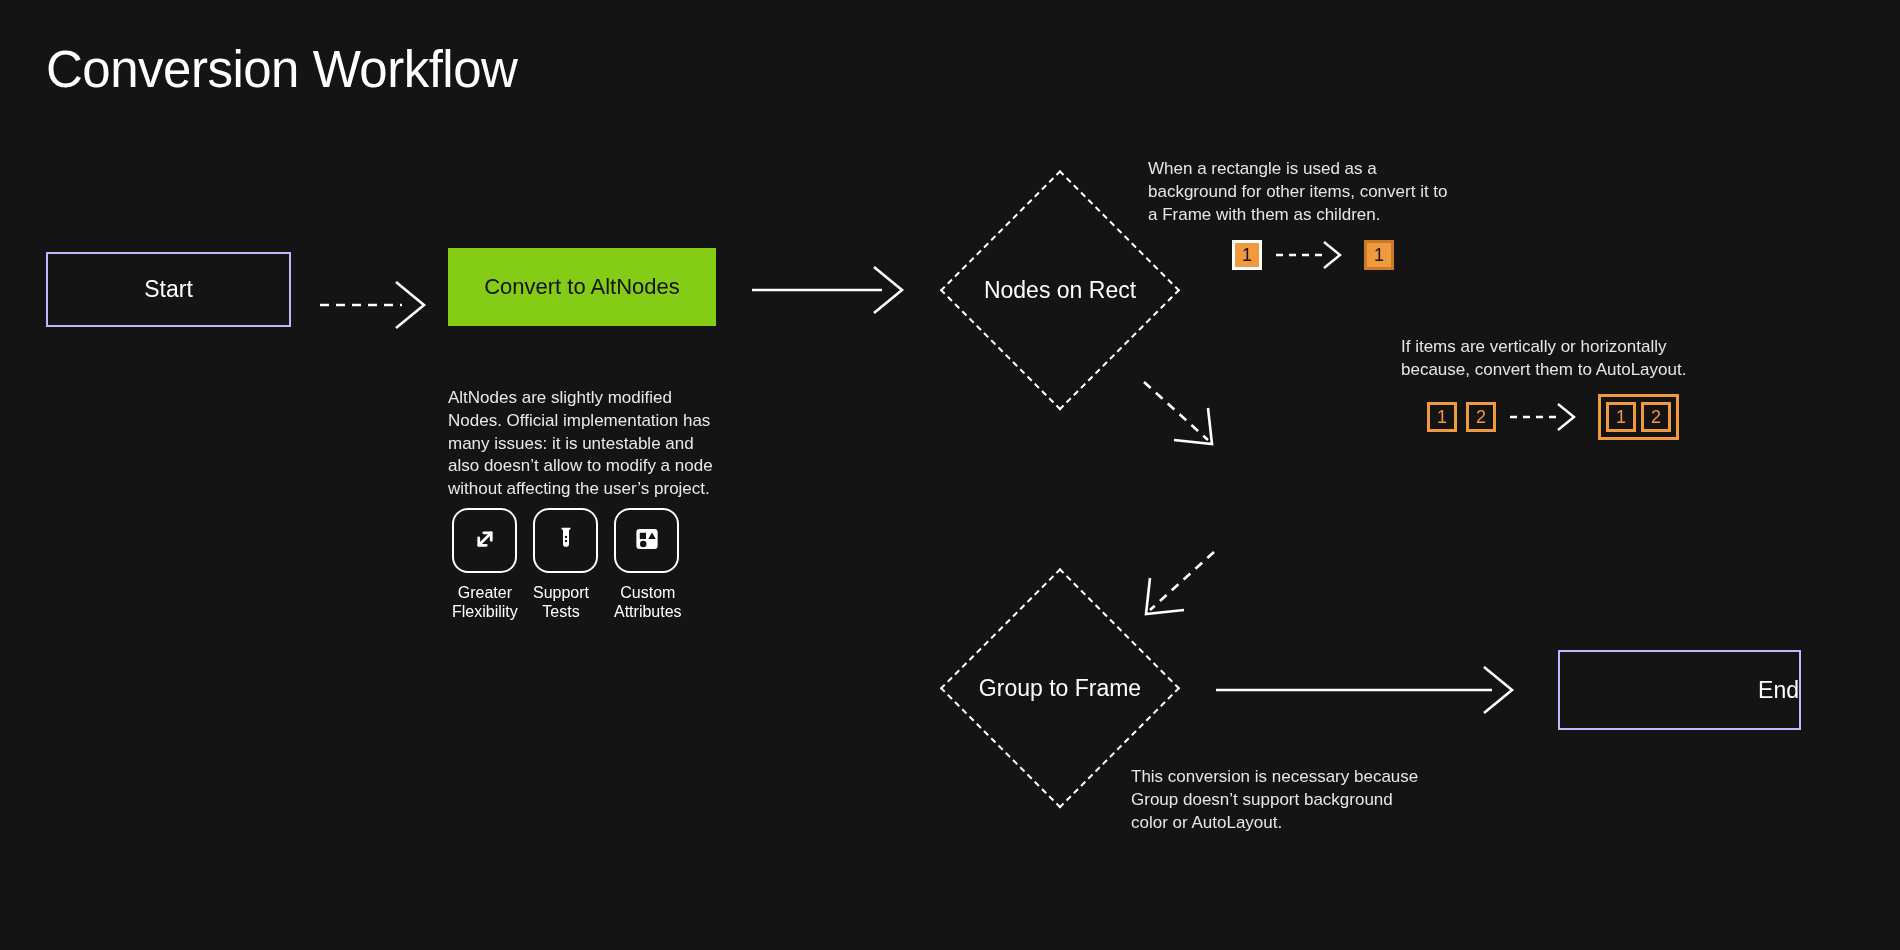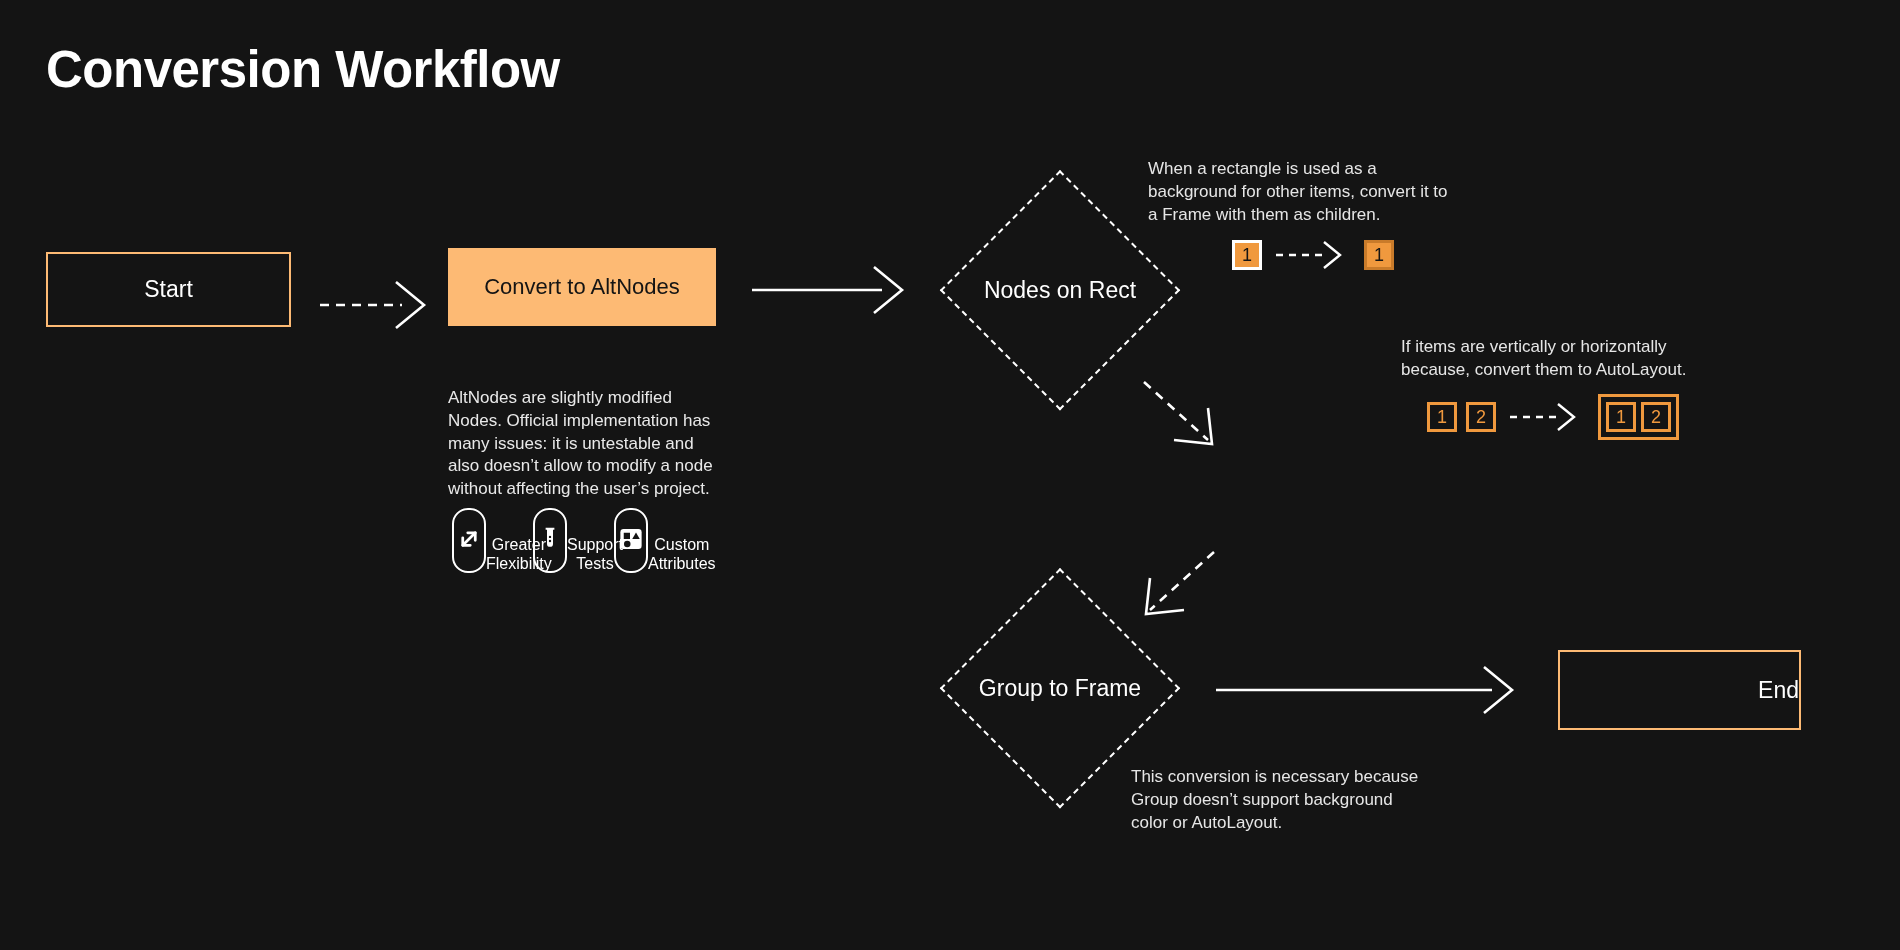--- a/index.html
+++ b/index.html
@@ -7,37 +7,37 @@
     width:1900px; height:950px; overflow:hidden;
     background:#141414;
     font-family:"Liberation Sans", sans-serif;
     color:#ffffff;
   }
   #canvas{ position:relative; width:1900px; height:950px; background:#141414; }
 
   
   .page-title{
     position:absolute; left:46px; top:40px;
-    font-size:51px; font-weight:bold; letter-spacing:-0.5px;
+    font-size:51px; font-weight:normal; letter-spacing:-0.5px;
     color:#ffffff; white-space:nowrap;
   }
 
   
   .rect-node{
-    position:absolute; border:2px solid #fdba74;
+    position:absolute; border:2px solid #c4b5fd;
     display:flex; align-items:center; justify-content:center;
     font-size:23px; color:#ffffff; background:transparent;
   }
   .node-start{ left:46px; top:252px; width:245px; height:75px; }
   .node-end{ left:1558px; top:650px; width:243px; height:80px;justify-content:flex-end; }
 
   
   .orange-box{
     position:absolute; left:448px; top:248px; width:268px; height:78px;
-    background:#fdba74; color:#141414;
+    background:#84cc16; color:#141414;
     display:flex; align-items:center; justify-content:center;
     font-size:22px; font-weight:500;
   }
 
   
   .diamond{
     position:absolute; display:flex; align-items:center; justify-content:center;
   }
   .diamond .dshape{
     position:absolute; left:50%; top:50%;
@@ -68,21 +68,21 @@
   .para{
     position:absolute; left:448px; top:352px; width:272px;
     font-size:17px; line-height:1.34; color:#e9e9e9; white-space:pre-line;margin-top:35px;
   }
 
   
   .features{
     position:absolute; left:452px; top:508px;
     display:flex; gap:16px; align-items:flex-start;
   }
-  .feature{ width:65px; display:flex; flex-direction:row; align-items:flex-end; }
+  .feature{ width:65px; display:flex; flex-direction:column; align-items:flex-start; }
   .feat-card{
     width:65px; height:65px; border:2px solid #ffffff; border-radius:16px;
     display:flex; align-items:center; justify-content:center;
   }
   .feat-label{
     margin-top:10px; font-size:16px; line-height:1.2; text-align:center;
     color:#ffffff; white-space:pre-line;
   }
 
   

